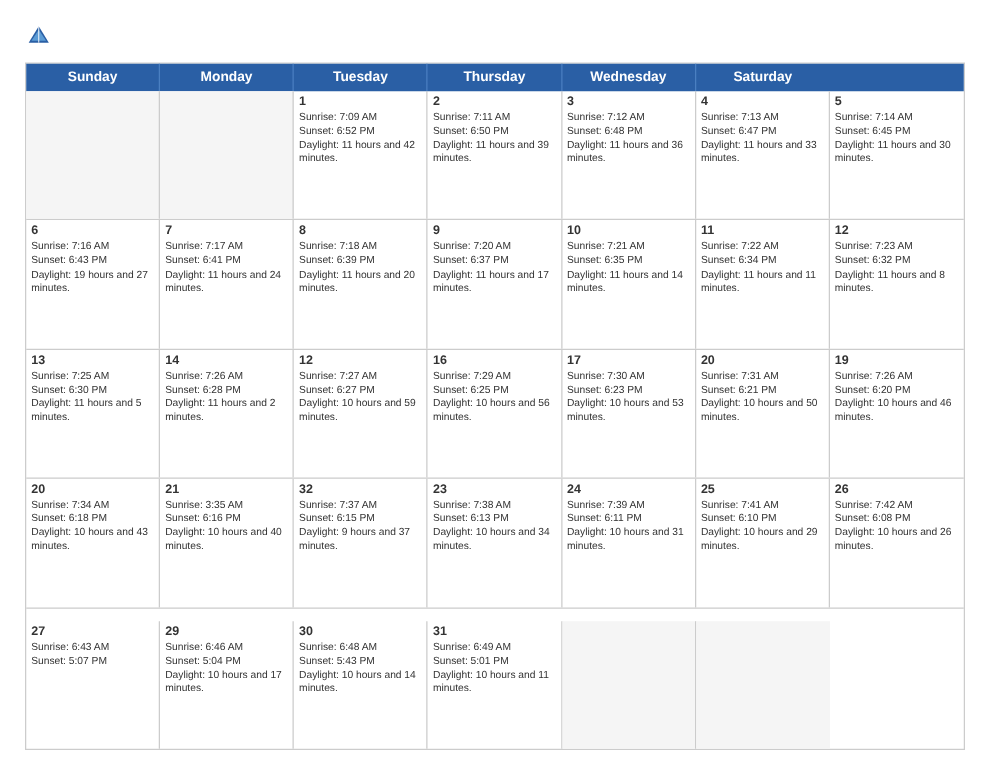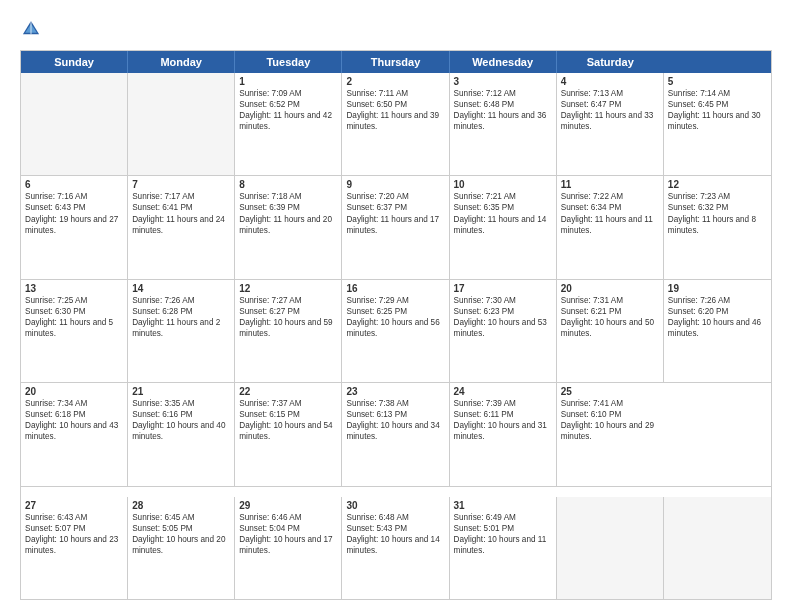--- a/index.html
+++ b/index.html
@@ -276,56 +276,55 @@
             <div class="cell-line">Sunset: 6:18 PM</div>
             <div class="cell-line">Daylight: 10 hours and 43 minutes.</div>
           </div>
           <div class="cal-cell">
             <div class="day-num">21</div>
             <div class="cell-line">Sunrise: 3:35 AM</div>
             <div class="cell-line">Sunset: 6:16 PM</div>
             <div class="cell-line">Daylight: 10 hours and 40 minutes.</div>
           </div>
           <div class="cal-cell">
-            <div class="day-num">22</div>
+            <div class="day-num">32</div>
             <div class="cell-line">Sunrise: 7:37 AM</div>
             <div class="cell-line">Sunset: 6:15 PM</div>
-            <div class="cell-line">Daylight: 10 hours and 54 minutes.</div>
+            <div class="cell-line">Daylight: 9 hours and 37 minutes.</div>
           </div>
           <div class="cal-cell">
             <div class="day-num">23</div>
             <div class="cell-line">Sunrise: 7:38 AM</div>
             <div class="cell-line">Sunset: 6:13 PM</div>
             <div class="cell-line">Daylight: 10 hours and 34 minutes.</div>
           </div>
           <div class="cal-cell">
             <div class="day-num">24</div>
             <div class="cell-line">Sunrise: 7:39 AM</div>
             <div class="cell-line">Sunset: 6:11 PM</div>
             <div class="cell-line">Daylight: 10 hours and 31 minutes.</div>
           </div>
           <div class="cal-cell">
             <div class="day-num">25</div>
             <div class="cell-line">Sunrise: 7:41 AM</div>
             <div class="cell-line">Sunset: 6:10 PM</div>
             <div class="cell-line">Daylight: 10 hours and 29 minutes.</div>
           </div>
+          <div class="cal-cell">
+            <div class="day-num">26</div>
+            <div class="cell-line">Sunrise: 7:42 AM</div>
+            <div class="cell-line">Sunset: 6:08 PM</div>
+            <div class="cell-line">Daylight: 10 hours and 26 minutes.</div>
+          </div>
         </div>
         <div class="cal-row">
           <div class="cal-cell">
             <div class="day-num">27</div>
             <div class="cell-line">Sunrise: 6:43 AM</div>
             <div class="cell-line">Sunset: 5:07 PM</div>
-            <div class="cell-line">Daylight: 10 hours and 23 minutes.</div>
-          </div>
-          <div class="cal-cell">
-            <div class="day-num">28</div>
-            <div class="cell-line">Sunrise: 6:45 AM</div>
-            <div class="cell-line">Sunset: 5:05 PM</div>
-            <div class="cell-line">Daylight: 10 hours and 20 minutes.</div>
           </div>
           <div class="cal-cell">
             <div class="day-num">29</div>
             <div class="cell-line">Sunrise: 6:46 AM</div>
             <div class="cell-line">Sunset: 5:04 PM</div>
             <div class="cell-line">Daylight: 10 hours and 17 minutes.</div>
           </div>
           <div class="cal-cell">
             <div class="day-num">30</div>
             <div class="cell-line">Sunrise: 6:48 AM</div>

